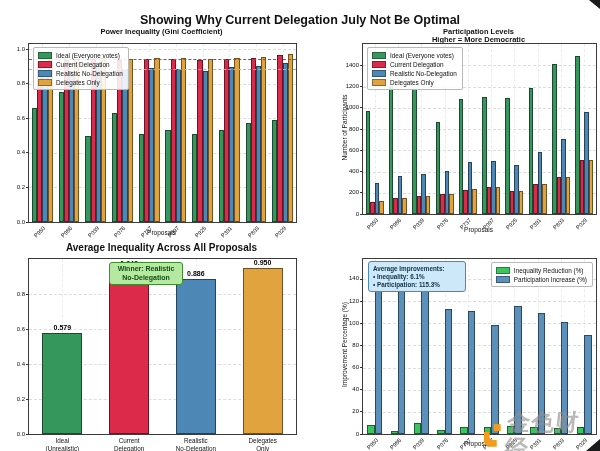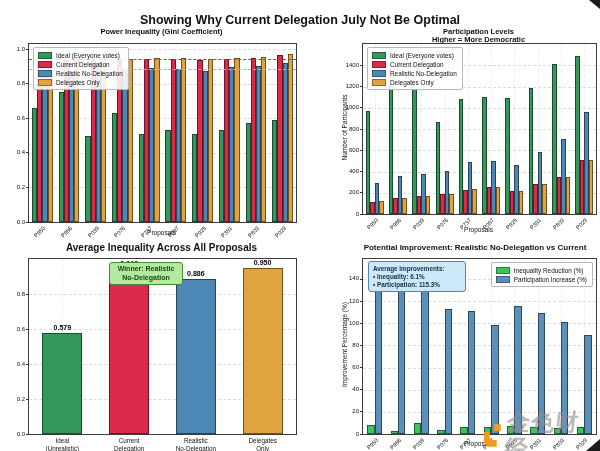--- a/index.html
+++ b/index.html
@@ -289,21 +289,20 @@
       <div class="bar" style="left: 146.875px; top: 19.95px; width: 40px; height: 155.05px; background: rgb(77, 135, 181);"></div>
       <div class="vlabel" style="left: 133.875px; top: 10.95px;">0.886</div>
       <div class="xlab2" style="left: 133.875px; top: 178px; width: 66px;">Realistic
 No-Delegation</div>
       <div class="bar" style="left: 213.625px; top: 8.75px; width: 40px; height: 166.25px; background: rgb(225, 163, 62);"></div>
       <div class="vlabel" style="left: 200.625px; top: -0.25px;">0.950</div>
       <div class="xlab2" style="left: 200.625px; top: 178px; width: 66px;">Delegates
 Only</div>
     </div>
 
-  <div class="sub-title" style="left:350px;top:244px;width:250px;font-size:8px">Potential Improvement: Realistic No-Delegation vs Current</div>
   <div id="plot3" class="plot" style="left:362px;top:258px;width:233px;height:175px">
     <div class="ann avgbox" style="left:5px;top:2px;width:98px">
       <div>Average Improvements:</div>
       <div>• Inequality: 6.1%</div>
       <div>• Participation: 115.3%</div>
     </div>
   <div class="tickmark" style="top: 174.6px;"></div>
       <div class="yticklab" style="top: 171.5px;">0</div>
       <div class="grid-h" style="top: 152.848px;"></div>
       <div class="tickmark" style="top: 152.448px;"></div>

